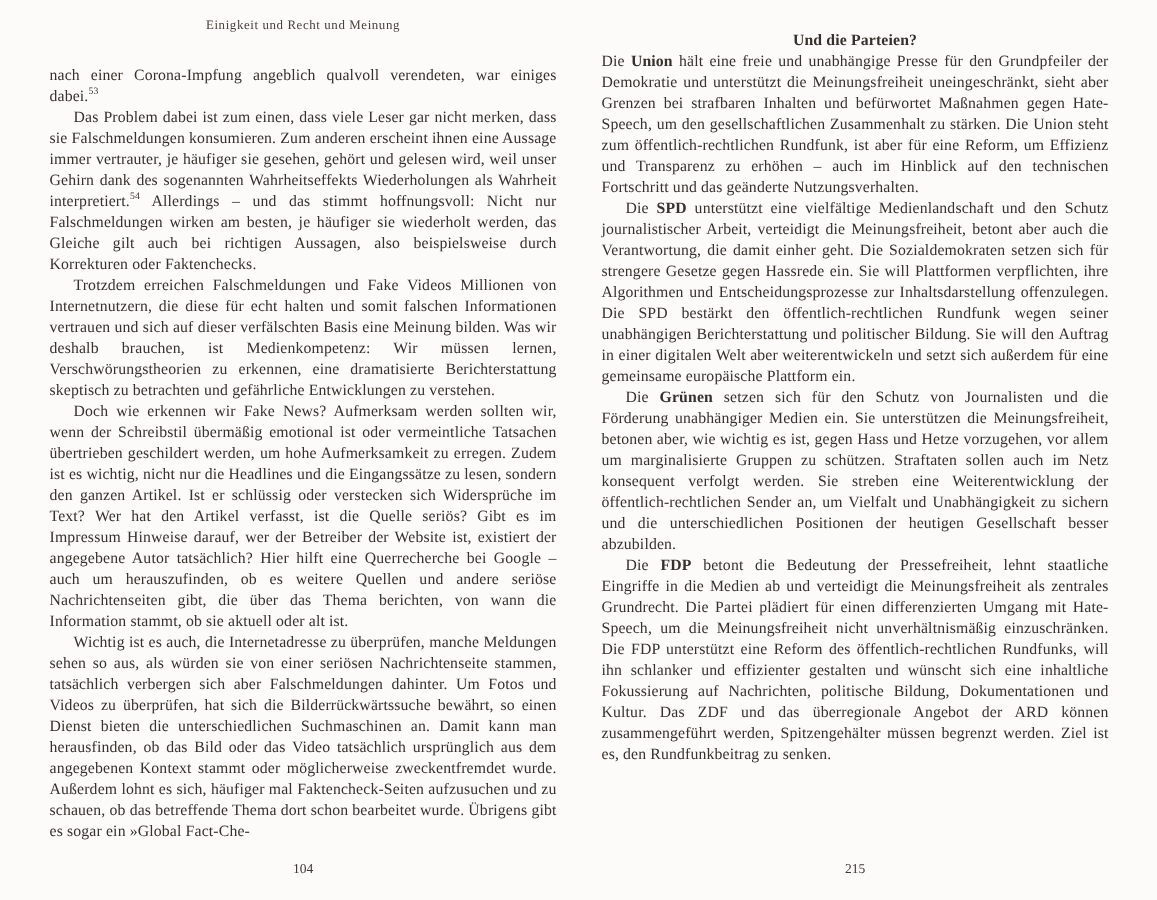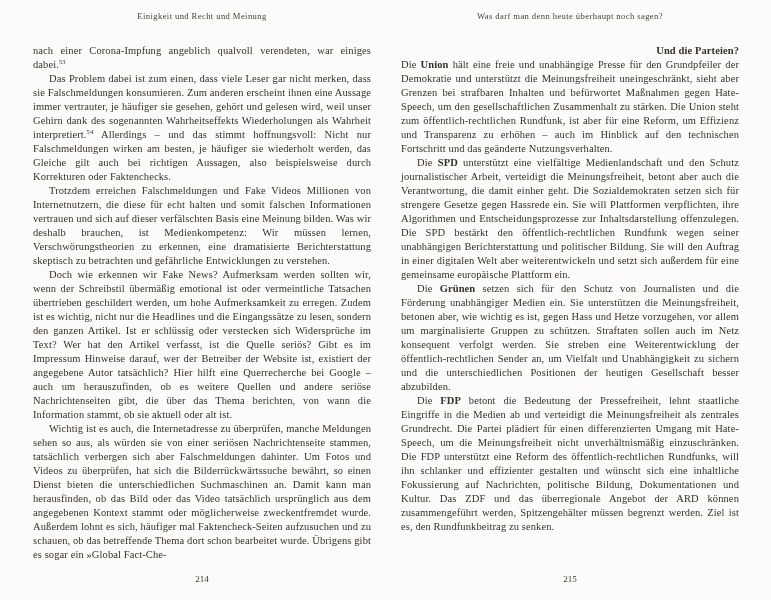--- a/index.html
+++ b/index.html
@@ -51,21 +51,21 @@
   }
   .page-body p {
     margin: 0;
   }
   .page-body p.indent {
     text-indent: 16px;
   }
   .page-body p.heading {
     font-weight: bold;
     margin-top: 14px;
-    text-align: right;
+    text-align: center;
   }
   .page-body sup {
     font-size: 6.5px;
     line-height: 0;
     vertical-align: super;
   }
   .bold { font-weight: bold; }
   .page-number {
     position: absolute;
     bottom: 16px;
@@ -85,25 +85,24 @@
 
   <div class="page page-left">
     <div class="running-head">Einigkeit und Recht und Meinung</div>
     <div class="page-body">
         <p class=""><span>nach einer Corona-Impfung angeblich qualvoll verendeten, war einiges dabei.</span><sup>53</sup></p>
         <p class="indent"><span>Das Problem dabei ist zum einen, dass viele Leser gar nicht merken, dass sie Falschmeldungen konsumieren. Zum anderen erscheint ihnen eine Aussage immer vertrauter, je häufiger sie gesehen, gehört und gelesen wird, weil unser Gehirn dank des sogenannten Wahrheitseffekts Wiederholungen als Wahrheit interpretiert.</span><sup>54</sup><span> Allerdings – und das stimmt hoffnungsvoll: Nicht nur Falschmeldungen wirken am besten, je häufiger sie wiederholt werden, das Gleiche gilt auch bei richtigen Aussagen, also beispielsweise durch Korrekturen oder Faktenchecks.</span></p>
         <p class="indent"><span>Trotzdem erreichen Falschmeldungen und Fake Videos Millionen von Internetnutzern, die diese für echt halten und somit falschen Informationen vertrauen und sich auf dieser verfälschten Basis eine Meinung bilden. Was wir deshalb brauchen, ist Medienkompetenz: Wir müssen lernen, Verschwörungstheorien zu erkennen, eine dramatisierte Berichterstattung skeptisch zu betrachten und gefährliche Entwicklungen zu verstehen.</span></p>
         <p class="indent"><span>Doch wie erkennen wir Fake News? Aufmerksam werden sollten wir, wenn der Schreibstil übermäßig emotional ist oder vermeintliche Tatsachen übertrieben geschildert werden, um hohe Aufmerksamkeit zu erregen. Zudem ist es wichtig, nicht nur die Headlines und die Eingangssätze zu lesen, sondern den ganzen Artikel. Ist er schlüssig oder verstecken sich Widersprüche im Text? Wer hat den Artikel verfasst, ist die Quelle seriös? Gibt es im Impressum Hinweise darauf, wer der Betreiber der Website ist, existiert der angegebene Autor tatsächlich? Hier hilft eine Querrecherche bei Google – auch um herauszufinden, ob es weitere Quellen und andere seriöse Nachrichtenseiten gibt, die über das Thema berichten, von wann die Information stammt, ob sie aktuell oder alt ist.</span></p>
         <p class="indent"><span>Wichtig ist es auch, die Internetadresse zu überprüfen, manche Meldungen sehen so aus, als würden sie von einer seriösen Nachrichtenseite stammen, tatsächlich verbergen sich aber Falschmeldungen dahinter. Um Fotos und Videos zu überprüfen, hat sich die Bilderrückwärtssuche bewährt, so einen Dienst bieten die unterschiedlichen Suchmaschinen an. Damit kann man herausfinden, ob das Bild oder das Video tatsächlich ursprünglich aus dem angegebenen Kontext stammt oder möglicherweise zweckentfremdet wurde. Außerdem lohnt es sich, häufiger mal Faktencheck-Seiten aufzusuchen und zu schauen, ob das betreffende Thema dort schon bearbeitet wurde. Übrigens gibt es sogar ein »Global Fact-Che-</span></p>
       </div>
-    <div class="page-number">214</div>
+    <div class="page-number">104</div>
   </div>
 
   <div class="page page-right">
-    <div class="running-head">Was darf man denn heute überhaupt noch sagen?</div>
     <div class="page-body">
         <p class="heading"><span>Und die Parteien?</span></p>
         <p class=""><span>Die </span><span class="bold">Union</span><span> hält eine freie und unabhängige Presse für den Grundpfeiler der Demokratie und unterstützt die Meinungsfreiheit uneingeschränkt, sieht aber Grenzen bei strafbaren Inhalten und befürwortet Maßnahmen gegen Hate-Speech, um den gesellschaftlichen Zusammenhalt zu stärken. Die Union steht zum öffentlich-rechtlichen Rundfunk, ist aber für eine Reform, um Effizienz und Transparenz zu erhöhen – auch im Hinblick auf den technischen Fortschritt und das geänderte Nutzungsverhalten.</span></p>
         <p class="indent"><span>Die </span><span class="bold">SPD</span><span> unterstützt eine vielfältige Medienlandschaft und den Schutz journalistischer Arbeit, verteidigt die Meinungsfreiheit, betont aber auch die Verantwortung, die damit einher geht. Die Sozialdemokraten setzen sich für strengere Gesetze gegen Hassrede ein. Sie will Plattformen verpflichten, ihre Algorithmen und Entscheidungsprozesse zur Inhaltsdarstellung offenzulegen. Die SPD bestärkt den öffentlich-rechtlichen Rundfunk wegen seiner unabhängigen Berichterstattung und politischer Bildung. Sie will den Auftrag in einer digitalen Welt aber weiterentwickeln und setzt sich außerdem für eine gemeinsame europäische Plattform ein.</span></p>
         <p class="indent"><span>Die </span><span class="bold">Grünen</span><span> setzen sich für den Schutz von Journalisten und die Förderung unabhängiger Medien ein. Sie unterstützen die Meinungsfreiheit, betonen aber, wie wichtig es ist, gegen Hass und Hetze vorzugehen, vor allem um marginalisierte Gruppen zu schützen. Straftaten sollen auch im Netz konsequent verfolgt werden. Sie streben eine Weiterentwicklung der öffentlich-rechtlichen Sender an, um Vielfalt und Unabhängigkeit zu sichern und die unterschiedlichen Positionen der heutigen Gesellschaft besser abzubilden.</span></p>
         <p class="indent"><span>Die </span><span class="bold">FDP</span><span> betont die Bedeutung der Pressefreiheit, lehnt staatliche Eingriffe in die Medien ab und verteidigt die Meinungsfreiheit als zentrales Grundrecht. Die Partei plädiert für einen differenzierten Umgang mit Hate-Speech, um die Meinungsfreiheit nicht unverhältnismäßig einzuschränken. Die FDP unterstützt eine Reform des öffentlich-rechtlichen Rundfunks, will ihn schlanker und effizienter gestalten und wünscht sich eine inhaltliche Fokussierung auf Nachrichten, politische Bildung, Dokumentationen und Kultur. Das ZDF und das überregionale Angebot der ARD können zusammengeführt werden, Spitzengehälter müssen begrenzt werden. Ziel ist es, den Rundfunkbeitrag zu senken.</span></p>
       </div>
     <div class="page-number">215</div>
   </div>
 

